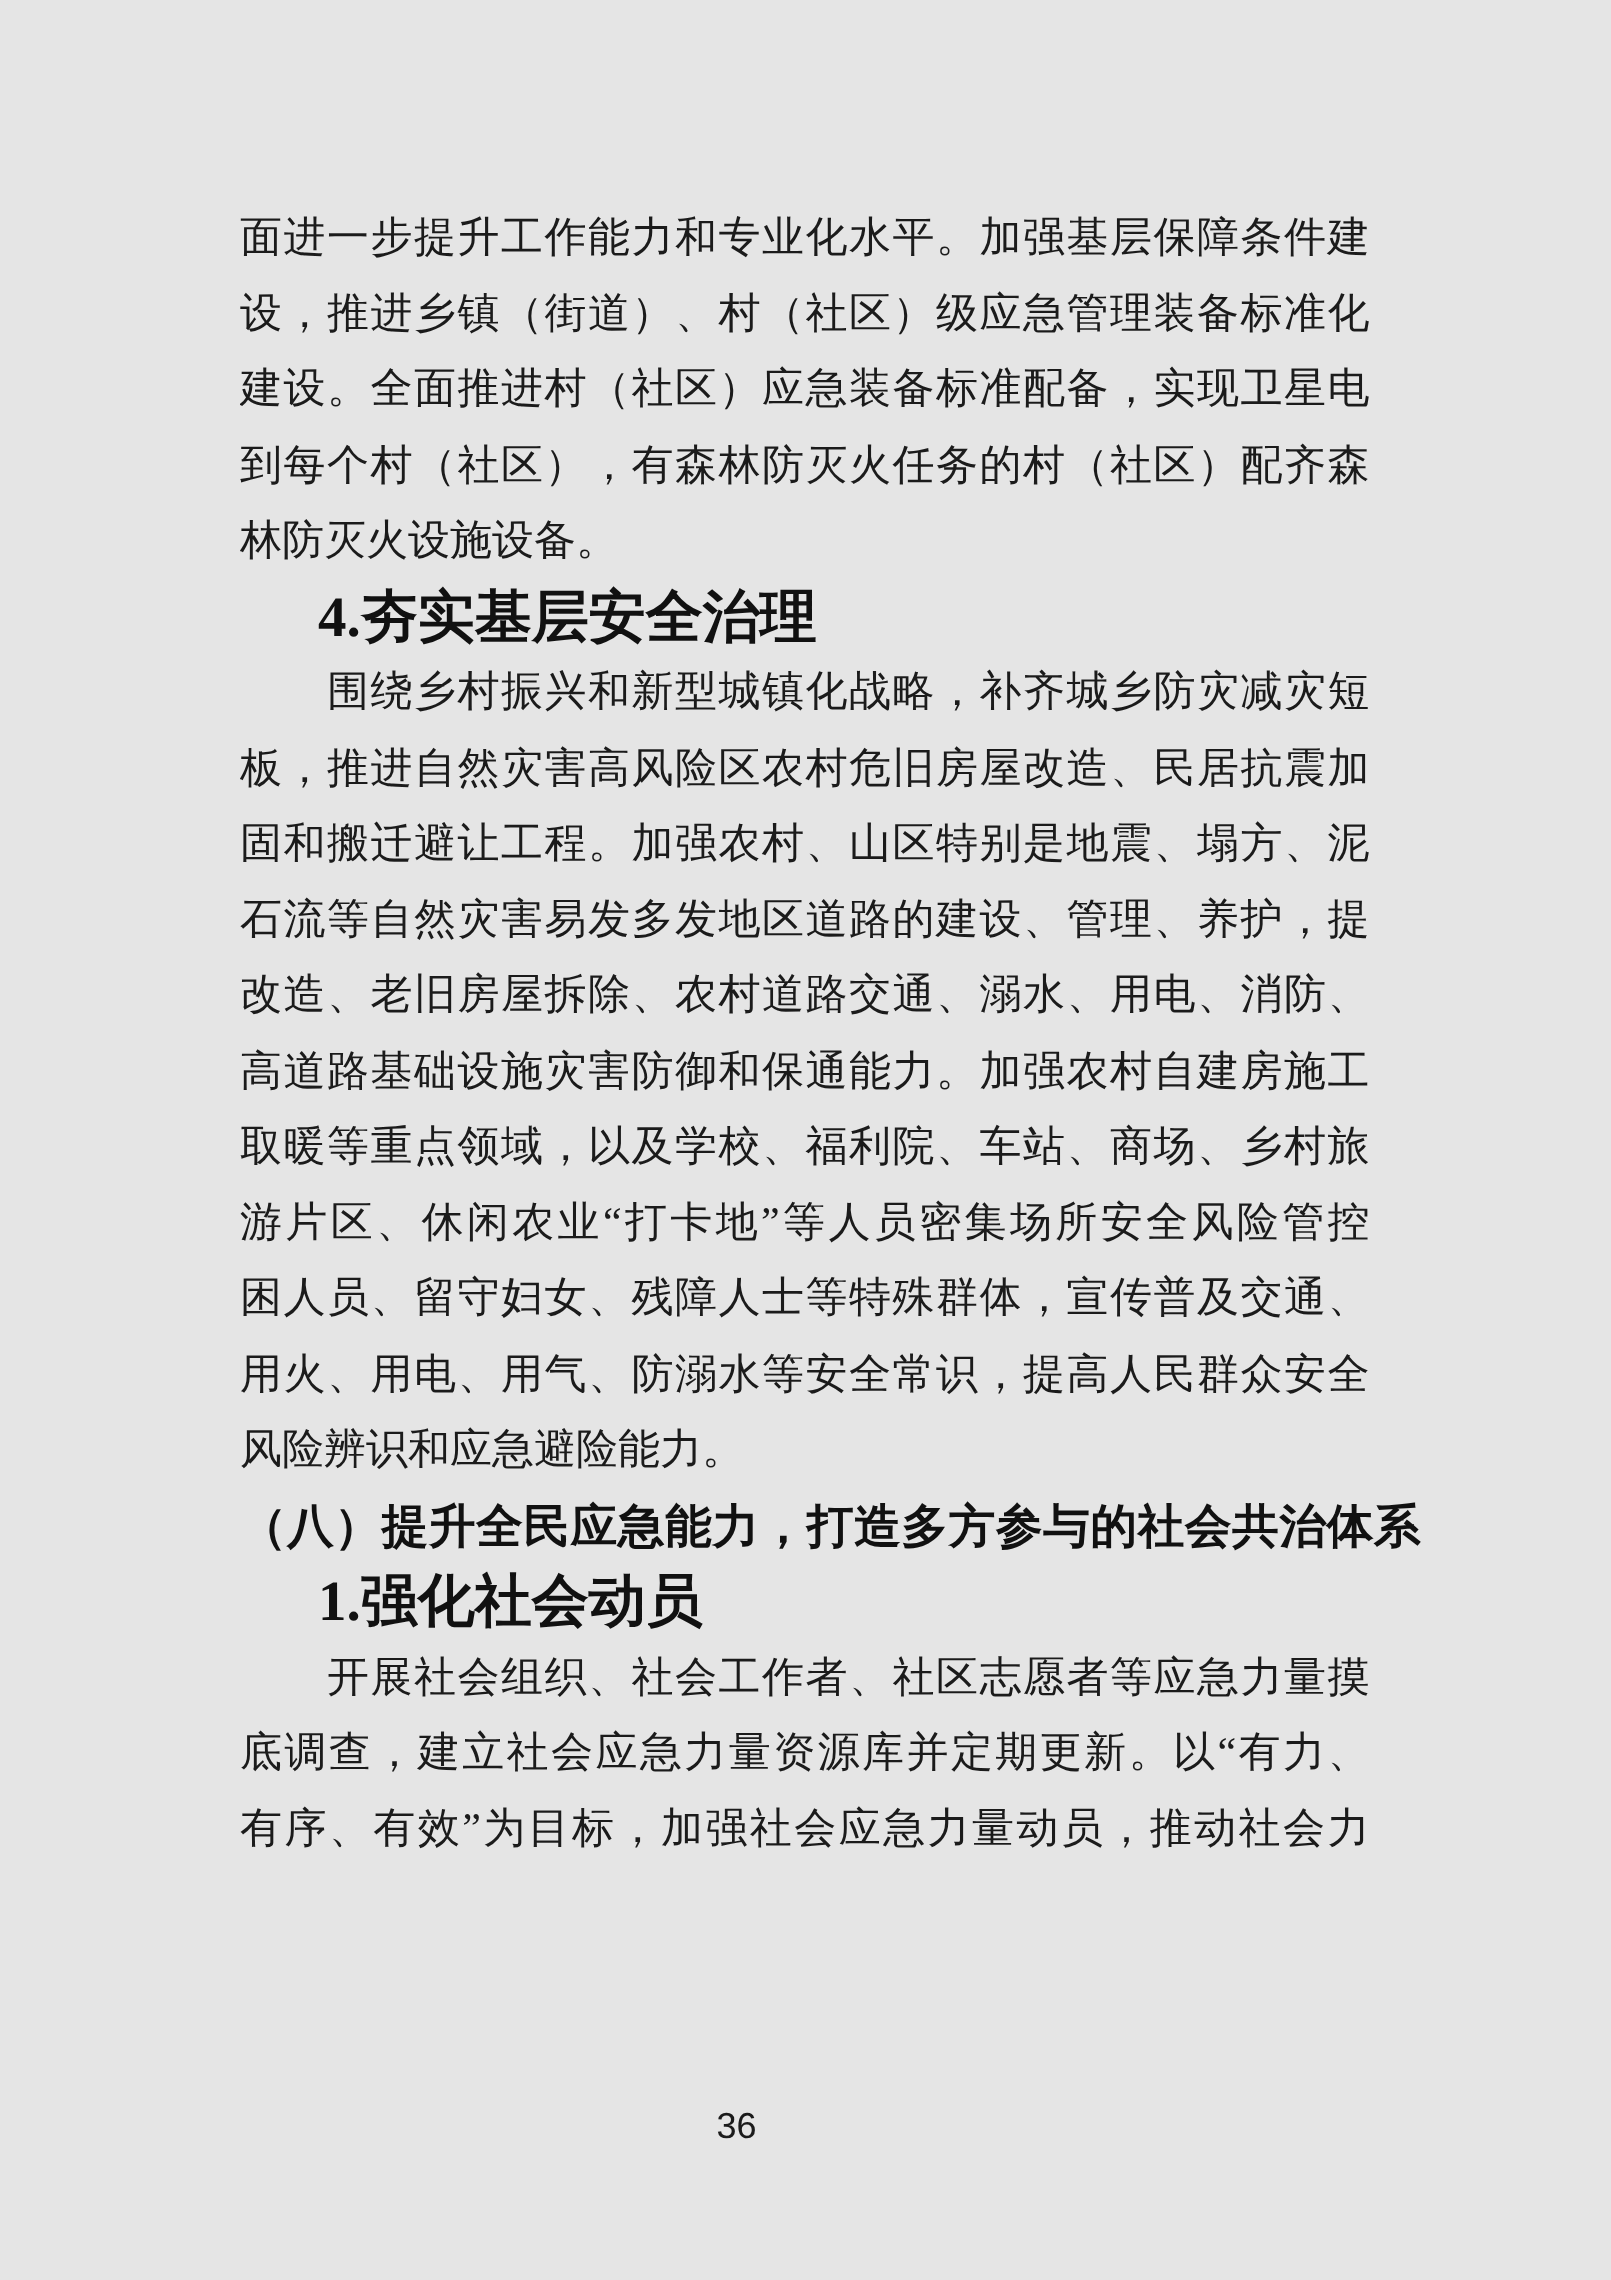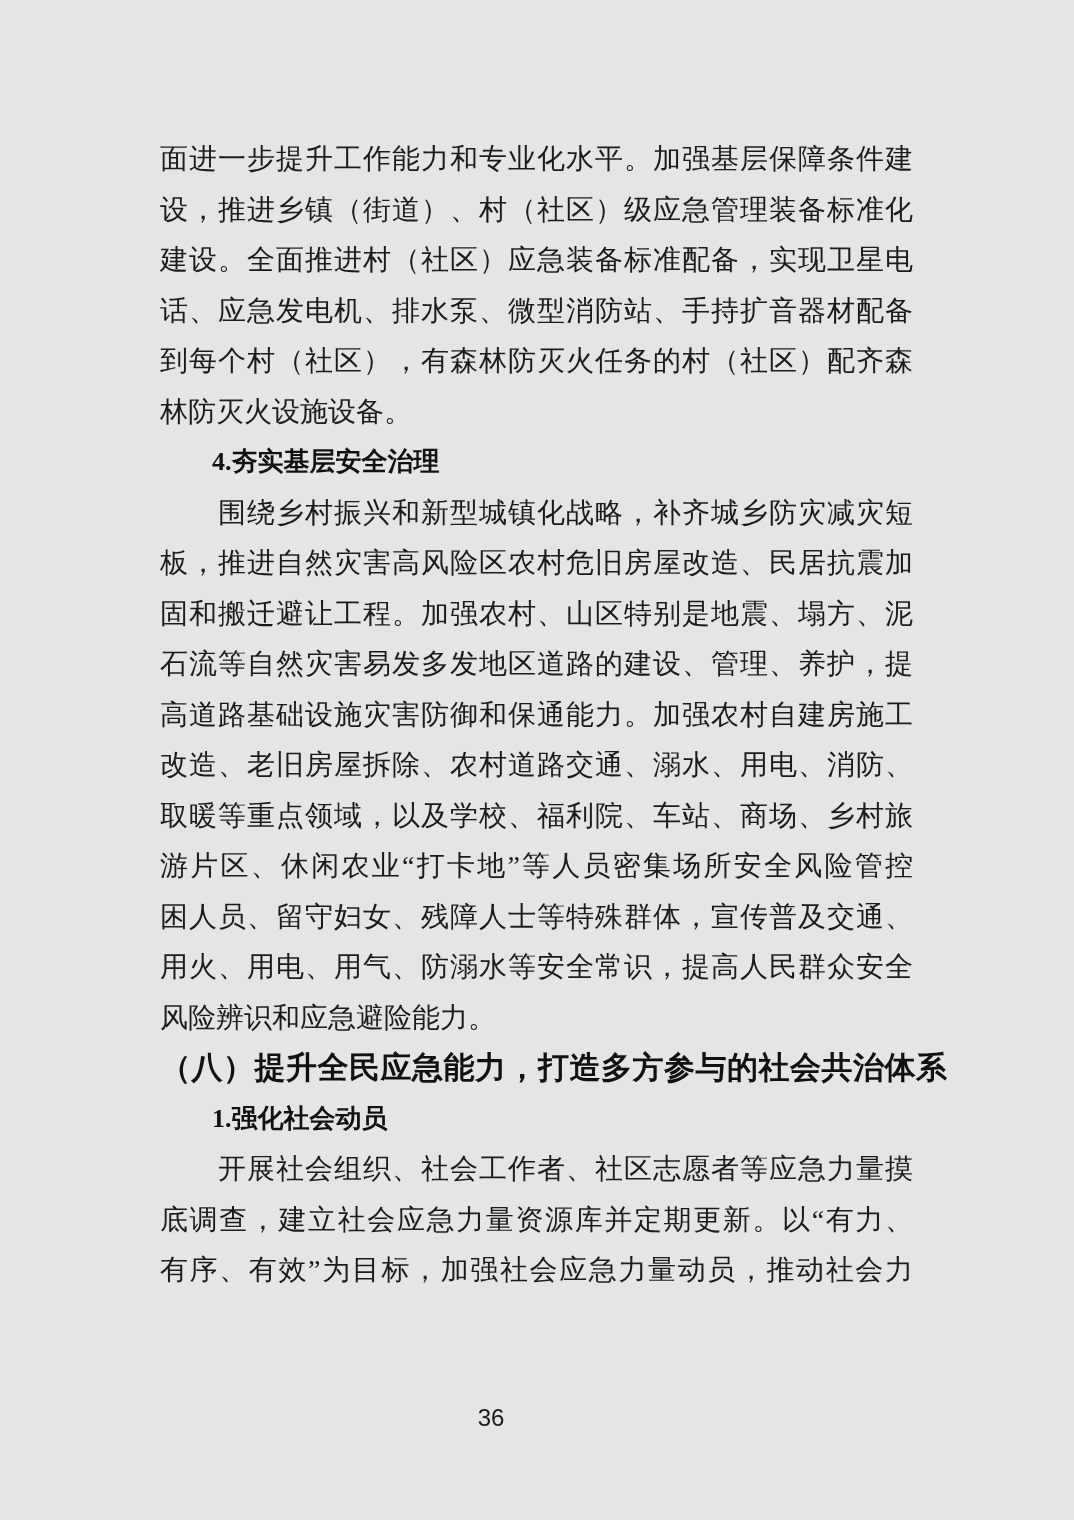--- a/index.html
+++ b/index.html
@@ -38,21 +38,21 @@
   .line.end {
     text-align: left;
     text-align-last: left;
   }
   .line.indent {
     text-indent: 58px;
   }
   .h3 {
     font-family: "Liberation Serif", serif;
     font-weight: 700;
-    font-size: 26px;
+    font-size: 38px;
     line-height: 50.5px;
     height: 50.5px;
     padding-left: 52px;
     color: #111111;
     white-space: nowrap;
   }
   .h2 {
     font-family: "Liberation Sans", sans-serif;
     font-weight: 700;
     font-size: 31px;
@@ -76,32 +76,31 @@
 </head>
 <body>
 
 <div class="page">
 
   <div class="content">
 
     <div class="line full">面进一步提升工作能力和专业化水平。加强基层保障条件建</div>
     <div class="line full">设，推进乡镇（街道）、村（社区）级应急管理装备标准化</div>
     <div class="line full">建设。全面推进村（社区）应急装备标准配备，实现卫星电</div>
-    <div class="line full">话、应急发电机、排水泵、微型消防站、手持扩音器材配备</div>
     <div class="line full">到每个村（社区），有森林防灭火任务的村（社区）配齐森</div>
     <div class="line end">林防灭火设施设备。</div>
 
     <div class="h3">4.夯实基层安全治理</div>
 
     <div class="line full indent">围绕乡村振兴和新型城镇化战略，补齐城乡防灾减灾短</div>
     <div class="line full">板，推进自然灾害高风险区农村危旧房屋改造、民居抗震加</div>
     <div class="line full">固和搬迁避让工程。加强农村、山区特别是地震、塌方、泥</div>
     <div class="line full">石流等自然灾害易发多发地区道路的建设、管理、养护，提</div>
+    <div class="line full">改造、老旧房屋拆除、农村道路交通、溺水、用电、消防、</div>
     <div class="line full">高道路基础设施灾害防御和保通能力。加强农村自建房施工</div>
-    <div class="line full">改造、老旧房屋拆除、农村道路交通、溺水、用电、消防、</div>
     <div class="line full">取暖等重点领域，以及学校、福利院、车站、商场、乡村旅</div>
     <div class="line full">游片区、休闲农业“打卡地”等人员密集场所安全风险管控</div>
     <div class="line full">困人员、留守妇女、残障人士等特殊群体，宣传普及交通、</div>
     <div class="line full">用火、用电、用气、防溺水等安全常识，提高人民群众安全</div>
     <div class="line end">风险辨识和应急避险能力。</div>
 
     <div class="h2">（八）提升全民应急能力，打造多方参与的社会共治体系</div>
 
     <div class="h3">1.强化社会动员</div>
 

